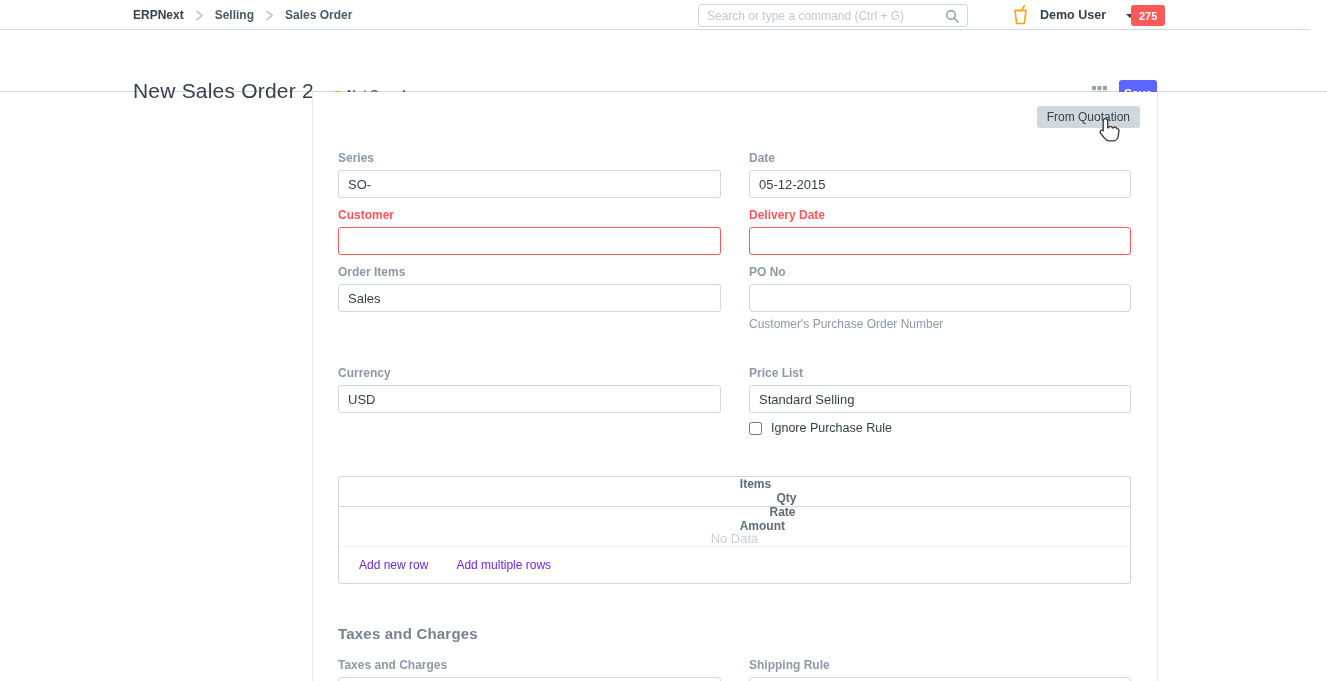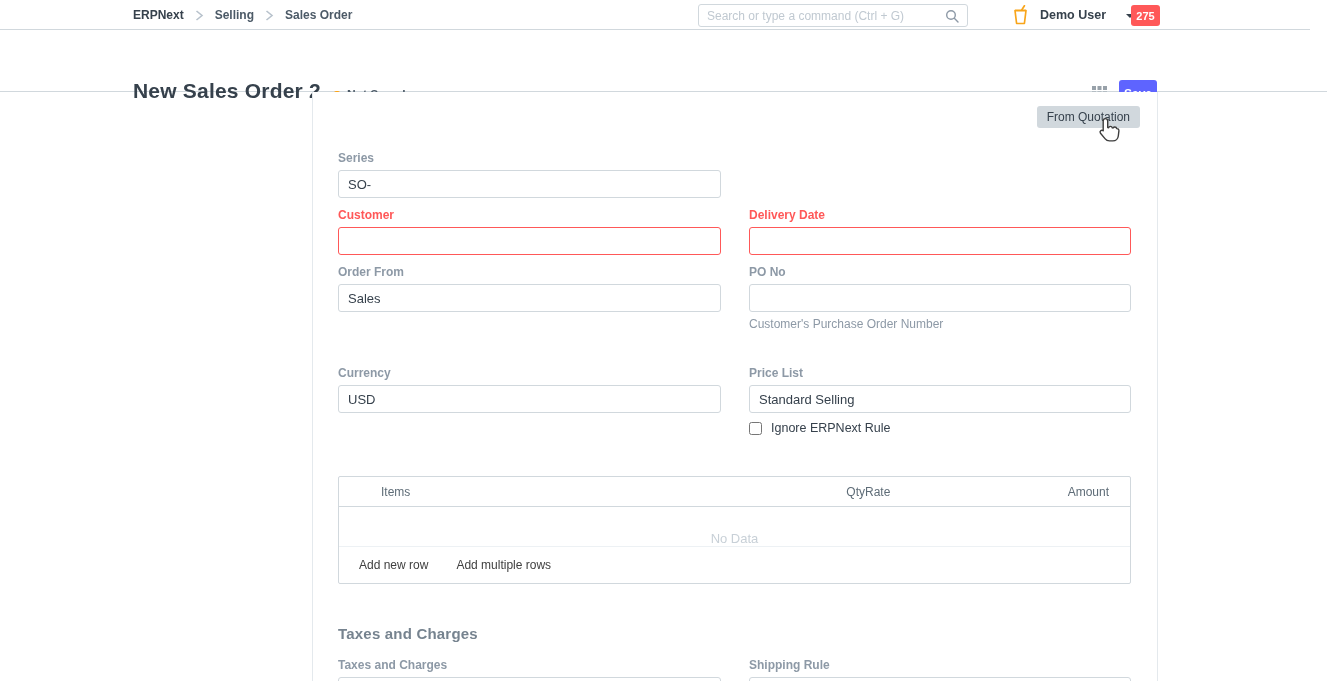--- a/index.html
+++ b/index.html
@@ -38,31 +38,31 @@
   }
   .user-menu .uname { font-size:12.5px; font-weight:bold; color:#36414c; }
   .caret {
     width:0; height:0; border-left:4px solid transparent;
     border-right:4px solid transparent; border-top:4px solid #36414c; margin-top:2px;
   }
   .badge {
     position:absolute; left:1131px; top:5px; min-width:29px; height:21px;
     background:#ff5858; color:#fff; border-radius:3px; font-size:11px;
     font-weight:bold; display:flex; align-items:center; justify-content:center;
-    padding:0 2px; cursor:pointer;
+    padding:0 8px; cursor:pointer;
   }
 
   
   .page-head {
     position:absolute; top:30px; left:0; right:0; height:62px;
     background:#fff; border-bottom:1px solid #d1d8dd;
   }
   .page-title {
     position:absolute; left:133px; top:49px; font-size:21px;
-    font-weight:bold; color:#36414c; letter-spacing:.2px;
+    font-weight:normal; color:#36414c; letter-spacing:.2px;
   }
   .indicator { position:absolute; left:333px; top:58px; display:flex; align-items:center; gap:6px; }
   .indicator .dot { width:8px; height:8px; border-radius:50%; background:#ffa00a; }
   .indicator .itext { font-size:12px; font-weight:bold; color:#4c5a67; }
   .grid-icon { position:absolute; left:1092px; top:56px; cursor:pointer; }
   .btn-save {
     position:absolute; left:1119px; top:50px; width:38px; height:27px;
     background:#5e64ff; color:#fff; border:none; border-radius:3px;
     font-size:12px; font-weight:bold; font-family:"Liberation Sans", sans-serif;
     cursor:pointer;
@@ -106,32 +106,32 @@
   .checkbox-row input { width:13px; height:13px; }
   .checkbox-row .cblabel { font-size:12.5px; color:#36414c; }
 
   
   .items-table {
     position:absolute; left:25px; top:384px; width:793px;
     border:1px solid #d1d8dd; border-radius:2px; background:#fff;
   }
   .it-head {
     display:flex; align-items:center; height:30px;
-    border-bottom:1px solid #d1d8dd; font-size:12px; font-weight:normal; color:#5e6c77;
+    border-bottom:1px solid #d1d8dd; font-size:12px; font-weight:bold; color:#5e6c77;flex-direction:column;
   }
   .it-head .c-items { flex:1; padding-left:42px; }
   .c-qty { width:124px; text-align:right; }
-  .c-rate { width:122px; }
+  .c-rate { width:122px; text-align:right; }
   .c-amount { width:122px; text-align:right; margin-right:21px; }
   .it-empty {
     height:40px; display:flex; align-items:flex-end; justify-content:center;
     border-bottom:1px solid #edf1f4; font-size:13px; color:#c8d0d7;
   }
   .it-foot { height:36px; display:flex; align-items:center; padding-left:20px; gap:28px; }
-  .it-foot .grid-link { font-size:12px; color:#404040; cursor:pointer; }
+  .it-foot .grid-link { font-size:12px; color:#6d28d9; cursor:pointer; }
 
   
   .section-heading {
     position:absolute; left:25px; top:533px; font-size:15px; font-weight:bold;
     color:#76838f; letter-spacing:.2px;
   }
   .rowTax { top:566px; }
 
   
   .cursor { position:absolute; left:1098px; top:117px; pointer-events:none; z-index:50; }
@@ -207,52 +207,56 @@
 </div>
 
 <div class="form-wrap">
 
   <button class="btn-from-quotation">From Quotation</button>
 
   <div class="field col-l row1">
     <label class="flabel">Series</label>
     <input type="text" value="SO-" style="">
   </div>
+  <div class="field col-r row1">
+    <label class="flabel">Date</label>
+    <input type="text" value="05-12-2015" style="">
+  </div>
 
   <div class="field reqd col-r row2">
     <label class="flabel">Delivery Date</label>
     <input type="text" value="" style="">
   </div>
   <div class="field reqd col-l row2">
     <label class="flabel">Customer</label>
     <input type="text" value="" style="">
   </div>
 
   <div class="field col-l row3">
-    <label class="flabel">Order From</label>
+    <label class="flabel">Order Items</label>
     <input type="text" value="Sales" style="">
   </div>
   <div class="field col-r row3">
     <label class="flabel">PO No</label>
     <input type="text" value="" style="">
     <div class="help-text">Customer's Purchase Order Number</div>
   </div>
 
   <div class="field col-l row4">
     <label class="flabel">Currency</label>
     <input type="text" value="USD" style="">
   </div>
   <div class="field col-r row4">
     <label class="flabel">Price List</label>
     <input type="text" value="Standard Selling" style="">
   </div>
 
   <div class="checkbox-row">
     <input type="checkbox" style="">
-    <span class="cblabel">Ignore ERPNext Rule</span>
+    <span class="cblabel">Ignore Purchase Rule</span>
   </div>
 
   <div class="items-table">
     <div class="it-head">
       <span class="c-items">Items</span>
       <span class="c-qty">Qty</span>
       <span class="c-rate">Rate</span>
       <span class="c-amount">Amount</span>
     </div>
     <div class="it-empty">

